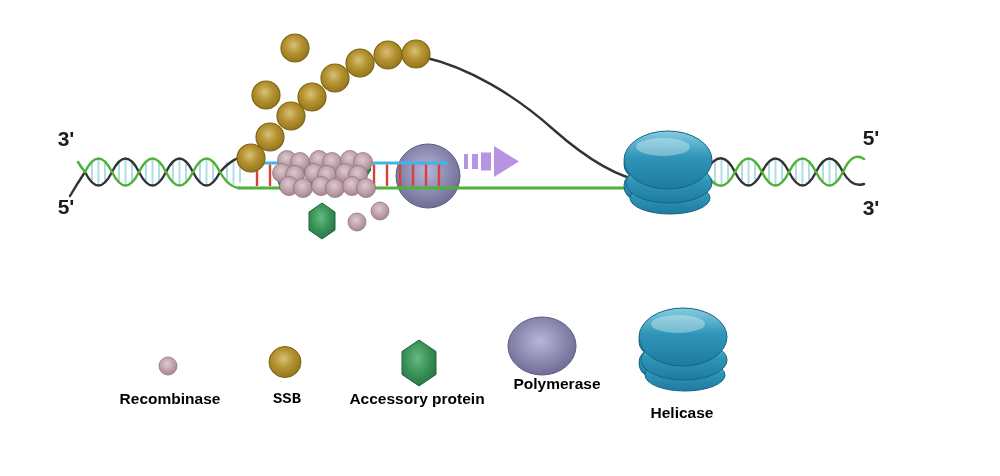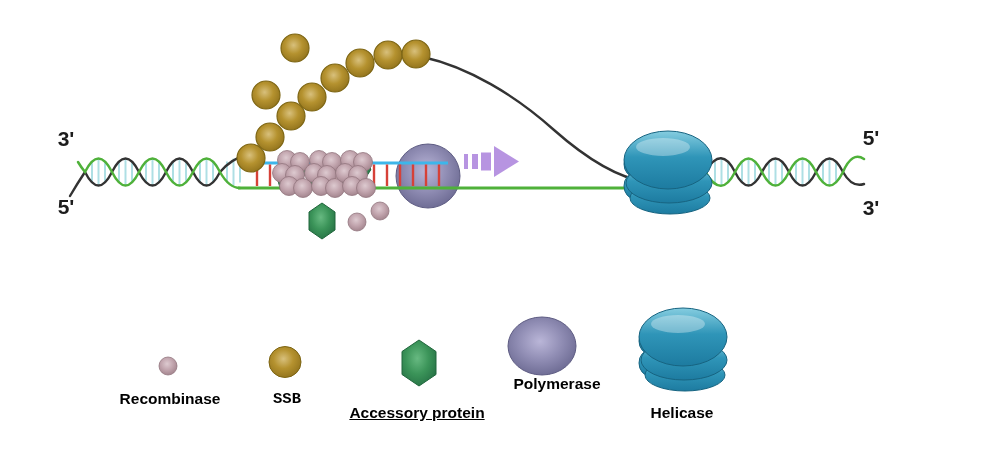--- a/index.html
+++ b/index.html
@@ -191,17 +191,17 @@
   </g>
 </svg>
 
 <div class="prime" style="left:48px;top:127px;">3'</div>
 <div class="prime" style="left:48px;top:195px;">5'</div>
 <div class="prime" style="left:853px;top:126px;">5'</div>
 <div class="prime" style="left:853px;top:196px;">3'</div>
 
 <div class="legend-label" style="left:170px;top:390px;">Recombinase</div>
 <div class="legend-label" style="left:287px;top:390px;font-family:Liberation Mono, monospace;">SSB</div>
-<div class="legend-label" style="left:417px;top:404px;text-decoration:underline;">Accessory protein</div>
+<div class="legend-label" style="left:417px;top:390px;">Accessory protein</div>
 <div class="legend-label" style="left:557px;top:375px;">Polymerase</div>
 <div class="legend-label" style="left:682px;top:404px;text-align:right;">Helicase</div>
 
 </div>
 
 </body></html>

